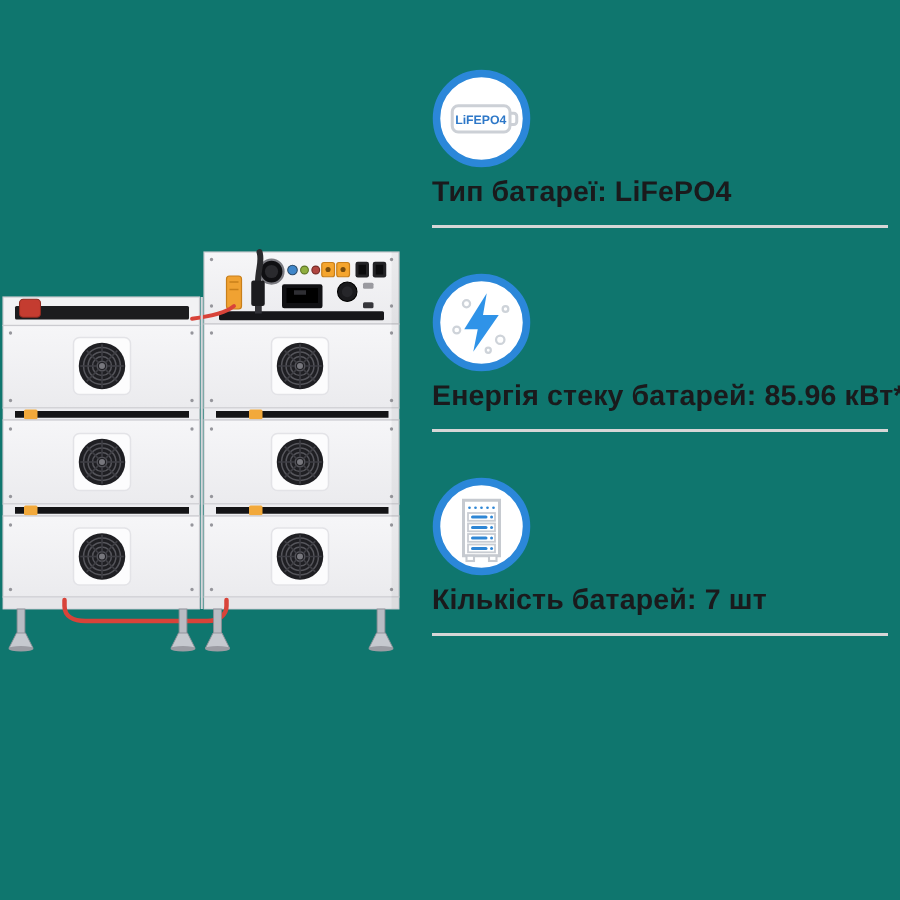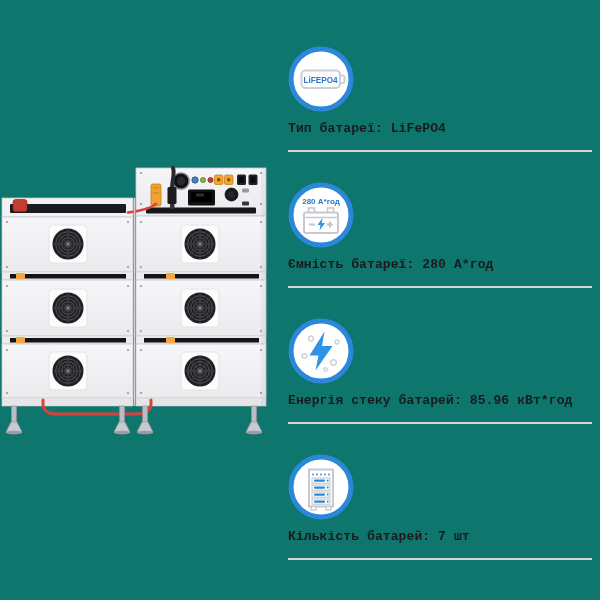--- a/index.html
+++ b/index.html
@@ -5,22 +5,22 @@
   html,body{margin:0;padding:0;}
   .canvas{
     position:relative;width:600px;height:600px;background:#0f766e;overflow:hidden;
     font-family:"Liberation Sans",sans-serif;
   }
   .product{position:absolute;left:0;top:160px;width:275px;height:290px;}
   .features{position:absolute;left:288px;top:46px;width:304px;}
   .feature{height:136px;}
   .feature .icon{width:66px;height:66px;display:block;}
   .feature .label{
-    margin-top:6px;font-size:13px;font-weight:700;color:#1a1a1c;
-    letter-spacing:.1px;white-space:nowrap;line-height:22px;height:22px;font-family:Liberation Mono, monospace;
+    margin-top:6px;font-size:19px;font-weight:700;color:#1a1a1c;
+    letter-spacing:.1px;white-space:nowrap;line-height:22px;height:22px;
   }
   .feature .divider{margin-top:10px;height:2px;background:#d6d6d6;width:304px;}
   .ic-txt{font-family:"Liberation Sans",sans-serif;font-weight:700;fill:#2e78c8;}
 </style>
 </head>
 <body>
 
 <div class="canvas">
 
   <div class="product">
@@ -190,36 +190,20 @@
       <svg class="icon" viewBox="0 0 66 66">
         <circle cx="33" cy="33" r="30" fill="#ffffff" stroke="#2b87d9" stroke-width="5"></circle>
         <rect x="13.5" y="24.5" width="38.5" height="17.5" rx="4" fill="#fff" stroke="#ccd0d6" stroke-width="2"></rect>
         <path d="M52,29.5 h2.5 a2,2 0 0 1 2,2 v3.5 a2,2 0 0 1 -2,2 H52" fill="none" stroke="#ccd0d6" stroke-width="2"></path>
         <text class="ic-txt" x="32.5" y="36.5" font-size="8.2" text-anchor="middle">LiFEPO4</text>
       </svg>
       <div class="label">Тип батареї: LiFePO4</div>
       <div class="divider"></div>
     </div>
 
-    <div class="feature">
-      <svg class="icon" viewBox="0 0 66 66">
-        <circle cx="33" cy="33" r="30" fill="#ffffff" stroke="#2b87d9" stroke-width="5"></circle>
-        <text class="ic-txt" x="33" y="21.5" font-size="8" text-anchor="middle">280 А*год</text>
-        <rect x="20.5" y="26" width="6" height="6" fill="#fff" stroke="#c6cad0" stroke-width="1.6"></rect>
-        <rect x="39.5" y="26" width="6" height="6" fill="#fff" stroke="#c6cad0" stroke-width="1.6"></rect>
-        <rect x="16" y="30.5" width="34" height="20.5" rx="2" fill="#fff" stroke="#c6cad0" stroke-width="2"></rect>
-        <line x1="16.5" y1="35.5" x2="49.5" y2="35.5" stroke="#c6cad0" stroke-width="1.3"></line>
-        <line x1="21" y1="42.5" x2="27" y2="42.5" stroke="#c3c7cd" stroke-width="2"></line>
-        <line x1="39" y1="42.5" x2="45" y2="42.5" stroke="#c3c7cd" stroke-width="2"></line>
-        <line x1="42" y1="39.5" x2="42" y2="45.5" stroke="#c3c7cd" stroke-width="2"></line>
-        <path d="M34.5,36 L29.5,43 h3 L31.5,48.5 L37,41 h-3.2 Z" fill="#2f93e8"></path>
-      </svg>
-      <div class="label">Ємність батареї: 280 А*год</div>
-      <div class="divider"></div>
-    </div>
 
     <div class="feature">
       <svg class="icon" viewBox="0 0 66 66">
         <circle cx="33" cy="33" r="30" fill="#ffffff" stroke="#2b87d9" stroke-width="5"></circle>
         <g fill="none" stroke="#ced3d9" stroke-width="1.5">
           <circle cx="23" cy="20.5" r="2.4"></circle>
           <circle cx="49" cy="24" r="1.9"></circle>
           <circle cx="16.5" cy="38" r="2.3"></circle>
           <circle cx="45.5" cy="44.5" r="2.8"></circle>
           <circle cx="37.5" cy="51.5" r="1.7"></circle>

